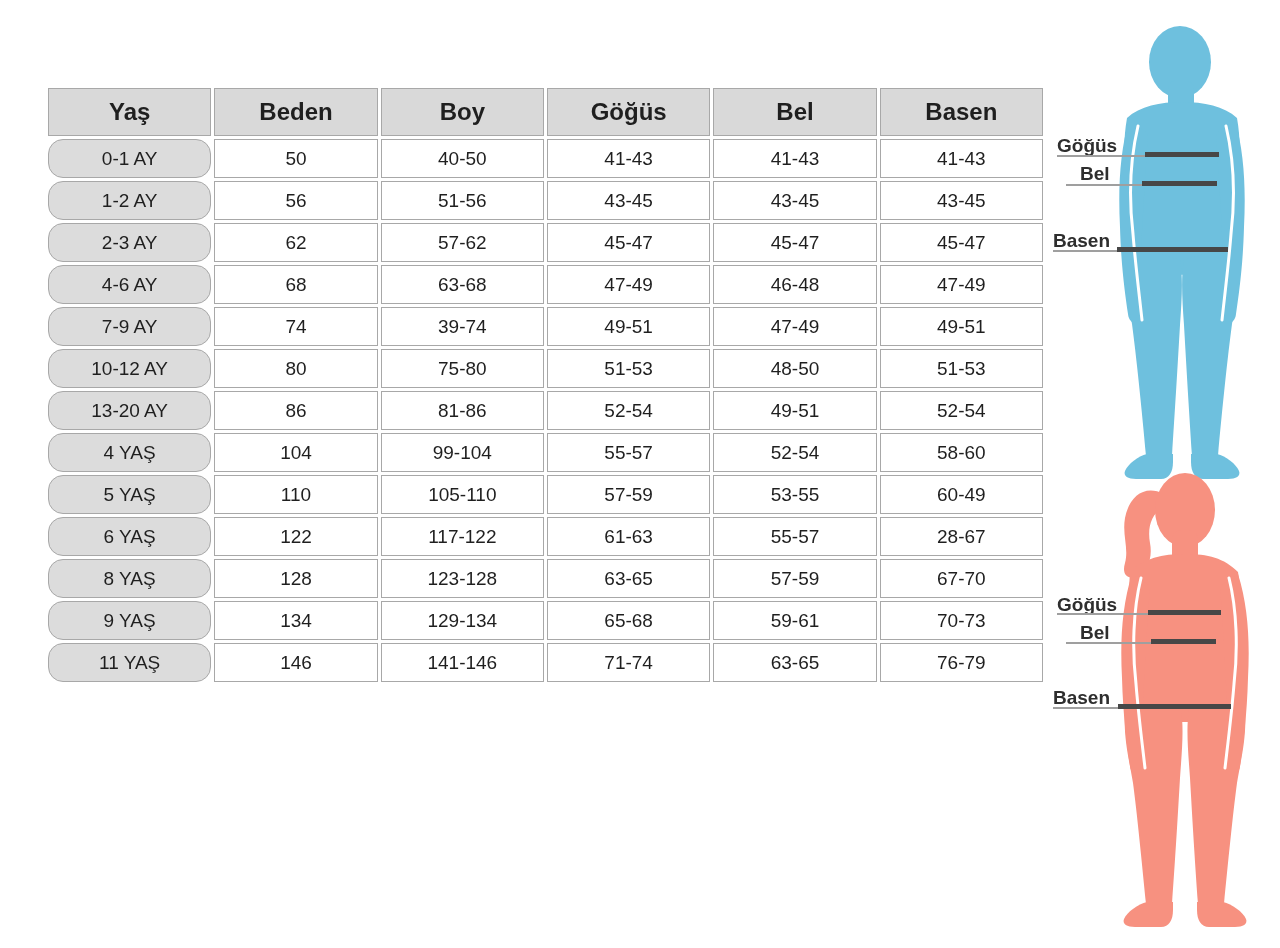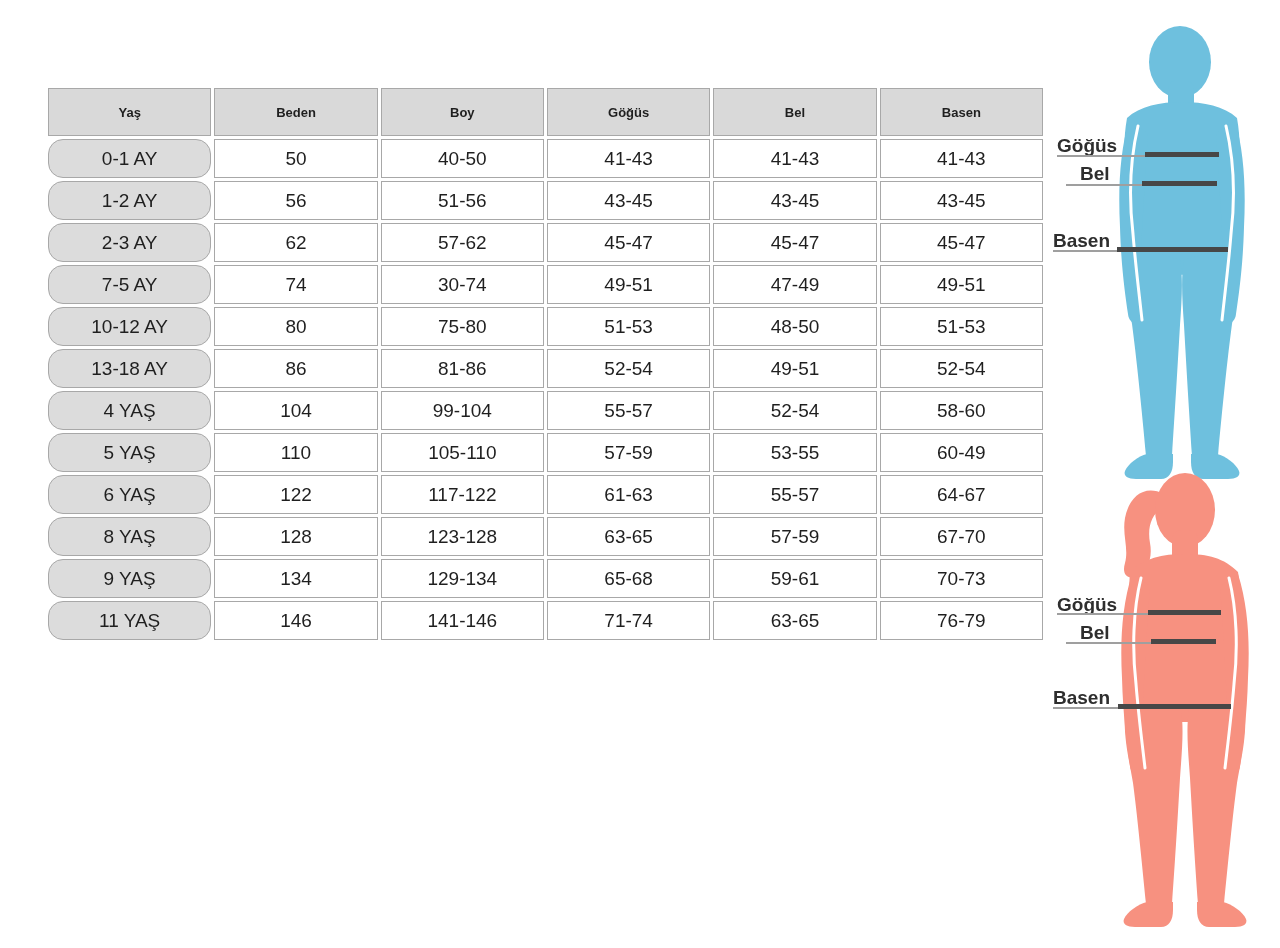--- a/index.html
+++ b/index.html
@@ -34,21 +34,21 @@
     border:1px solid var(--cell-border);
     text-align:center;
     vertical-align:middle;
     color:var(--text);
     font-size:19px;
     padding:0;
   }
   .size-table thead th{
     background:var(--header-bg);
     font-weight:bold;
-    font-size:13px;
+    font-size:24px;
     height:48px;
   }
   .size-table tbody th{
     background:var(--row-label-bg);
     font-weight:normal;
     height:39px;
     border-radius:15px;
   }
   .size-table tbody td{
     background:#ffffff;
@@ -109,37 +109,45 @@
       </tr>
       <tr>
         <th>2-3 AY</th>
         <td>62</td>
         <td>57-62</td>
         <td>45-47</td>
         <td>45-47</td>
         <td>45-47</td>
       </tr>
       <tr>
-        <th>7-5 AY</th>
+        <th>4-6 AY</th>
+        <td>68</td>
+        <td>63-68</td>
+        <td>47-49</td>
+        <td>46-48</td>
+        <td>47-49</td>
+      </tr>
+      <tr>
+        <th>7-9 AY</th>
         <td>74</td>
-        <td>30-74</td>
+        <td>39-74</td>
         <td>49-51</td>
         <td>47-49</td>
         <td>49-51</td>
       </tr>
       <tr>
         <th>10-12 AY</th>
         <td>80</td>
         <td>75-80</td>
         <td>51-53</td>
         <td>48-50</td>
         <td>51-53</td>
       </tr>
       <tr>
-        <th>13-18 AY</th>
+        <th>13-20 AY</th>
         <td>86</td>
         <td>81-86</td>
         <td>52-54</td>
         <td>49-51</td>
         <td>52-54</td>
       </tr>
       <tr>
         <th>4 YAŞ</th>
         <td>104</td>
         <td>99-104</td>
@@ -154,21 +162,21 @@
         <td>57-59</td>
         <td>53-55</td>
         <td>60-49</td>
       </tr>
       <tr>
         <th>6 YAŞ</th>
         <td>122</td>
         <td>117-122</td>
         <td>61-63</td>
         <td>55-57</td>
-        <td>64-67</td>
+        <td>28-67</td>
       </tr>
       <tr>
         <th>8 YAŞ</th>
         <td>128</td>
         <td>123-128</td>
         <td>63-65</td>
         <td>57-59</td>
         <td>67-70</td>
       </tr>
       <tr>

